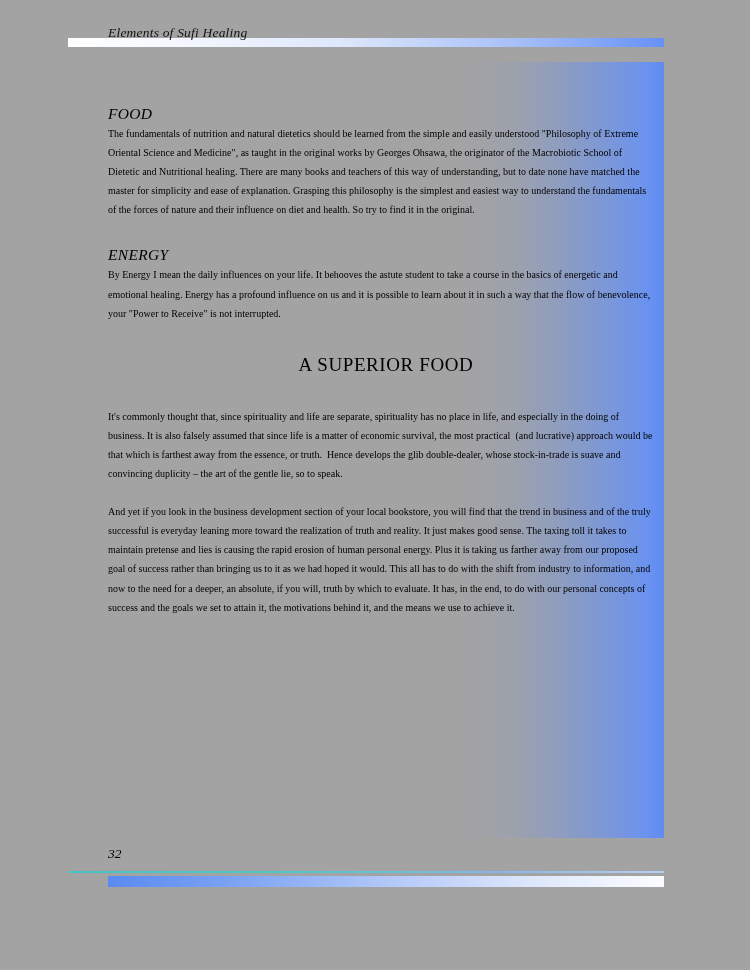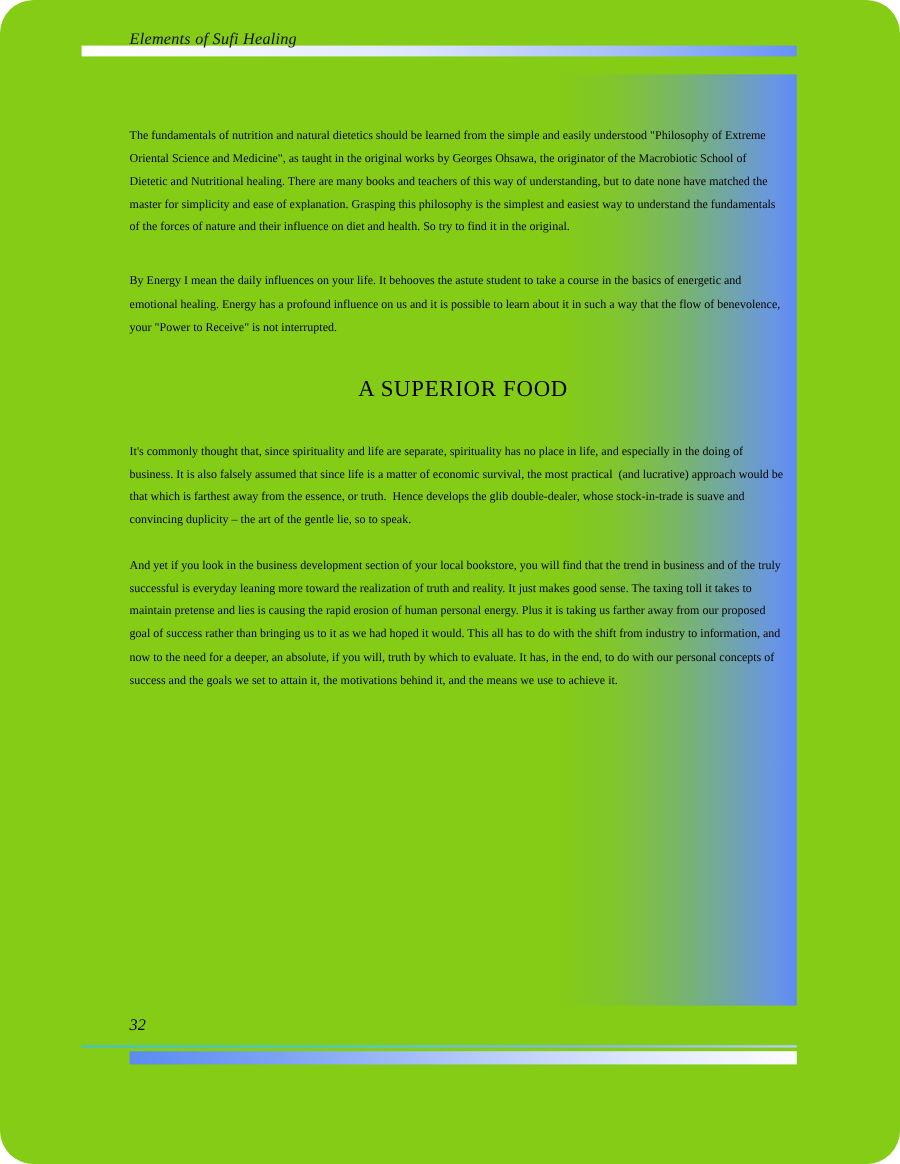--- a/index.html
+++ b/index.html
@@ -12,22 +12,21 @@
     height: 970px;
     position: relative;
     overflow: hidden;
     font-family: "Liberation Serif", "DejaVu Serif", serif;
     color: #000000;
   }
 
   .page {
     position: absolute;
     inset: 0;
-    background: #84cc16;
-    border-radius: 28px;
+    background: #a3a3a3;
   }
 
   
   .header-band {
     position: absolute;
     left: 68px;
     top: 38px;
     width: 596px;
     height: 9px;
     background: linear-gradient(to right, #ffffff 0%, #f4f7fe 18%, #dfe8fc 45%, #a8c0f7 75%, #6691f5 100%);
@@ -130,24 +129,26 @@
 
 <div class="page">
 
   <div class="side-gradient"></div>
 
   <div class="header-band"></div>
   <div class="header-title">Elements of Sufi Healing</div>
 
   <div class="content">
 
+    <div class="subhead">FOOD</div>
     <p class="body">The fundamentals of nutrition and natural dietetics should be learned from the simple and easily understood "Philosophy of Extreme Oriental Science and Medicine", as taught in the original works by Georges Ohsawa, the originator of the Macrobiotic School of Dietetic and Nutritional healing. There are many books and teachers of this way of understanding, but to date none have matched the master for simplicity and ease of explanation. Grasping this philosophy is the simplest and easiest way to understand the fundamentals of the forces of nature and their influence on diet and health. So try to find it in the original.</p>
 
     <div class="gap-md"></div>
 
+    <div class="subhead">ENERGY</div>
     <p class="body">By Energy I mean the daily influences on your life. It behooves the astute student to take a course in the basics of energetic and emotional healing. Energy has a profound influence on us and it is possible to learn about it in such a way that the flow of benevolence, your "Power to Receive" is not interrupted.</p>
 
     <div class="gap-lg"></div>
 
     <h1 class="section-title">A SUPERIOR FOOD</h1>
 
     <div class="gap-lg"></div>
 
     <p class="body">It's commonly thought that, since spirituality and life are separate, spirituality has no place in life, and especially in the doing of business. It is also falsely assumed that since life is a matter of economic survival, the most practical  (and lucrative) approach would be that which is farthest away from the essence, or truth.  Hence develops the glib double-dealer, whose stock-in-trade is suave and convincing duplicity – the art of the gentle lie, so to speak.</p>
 

